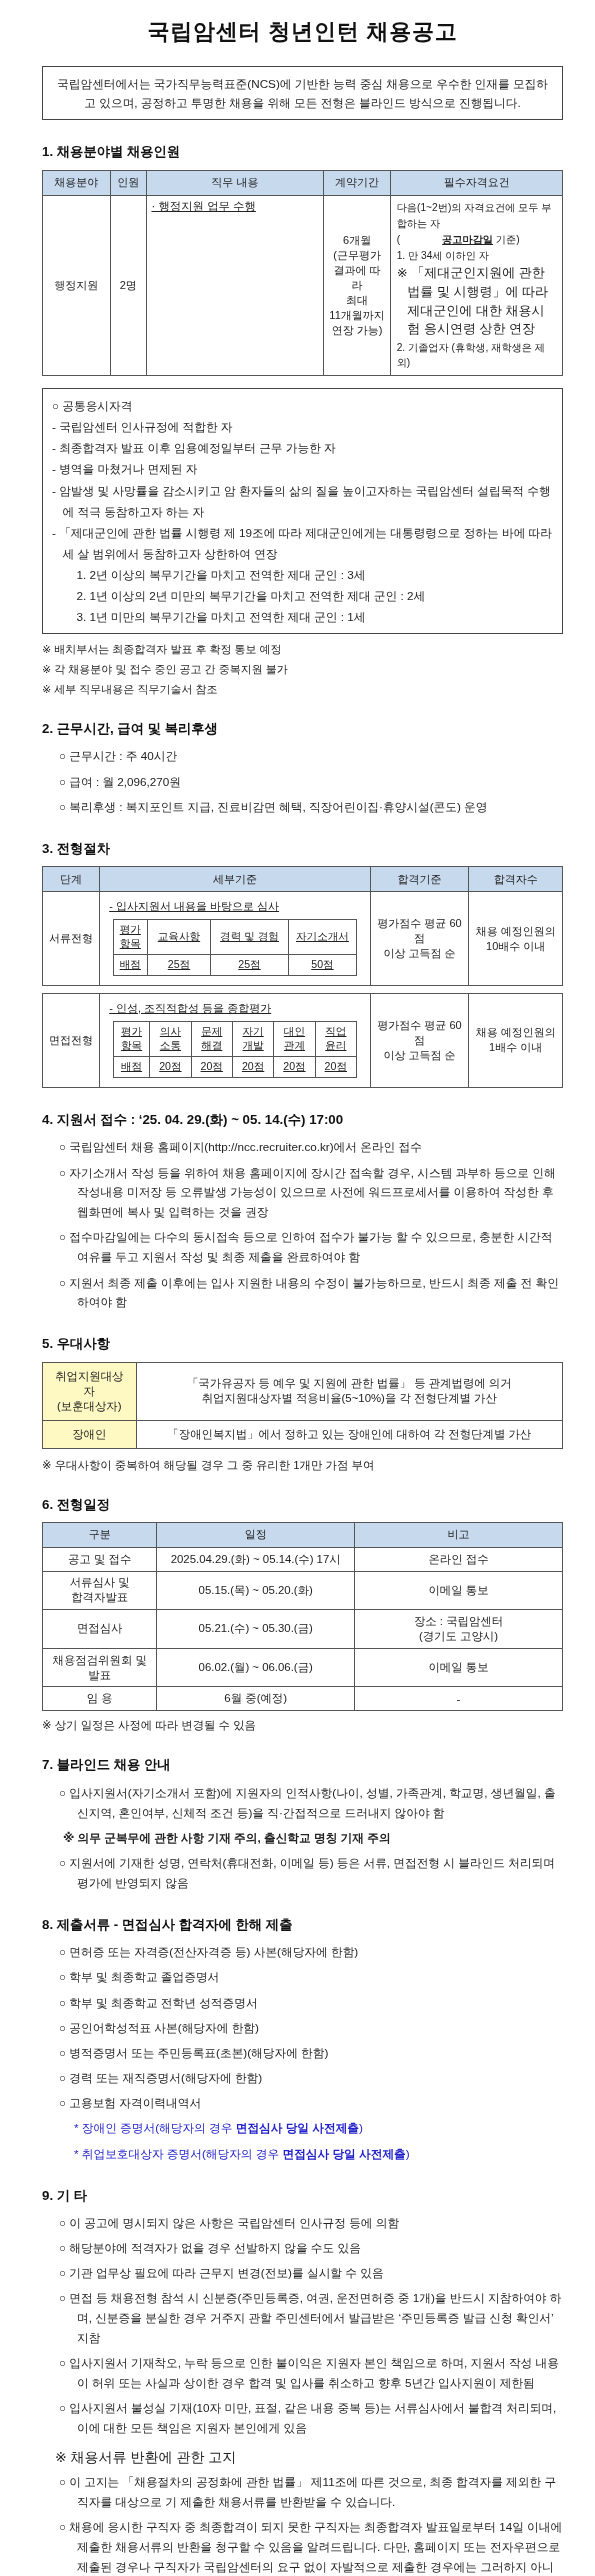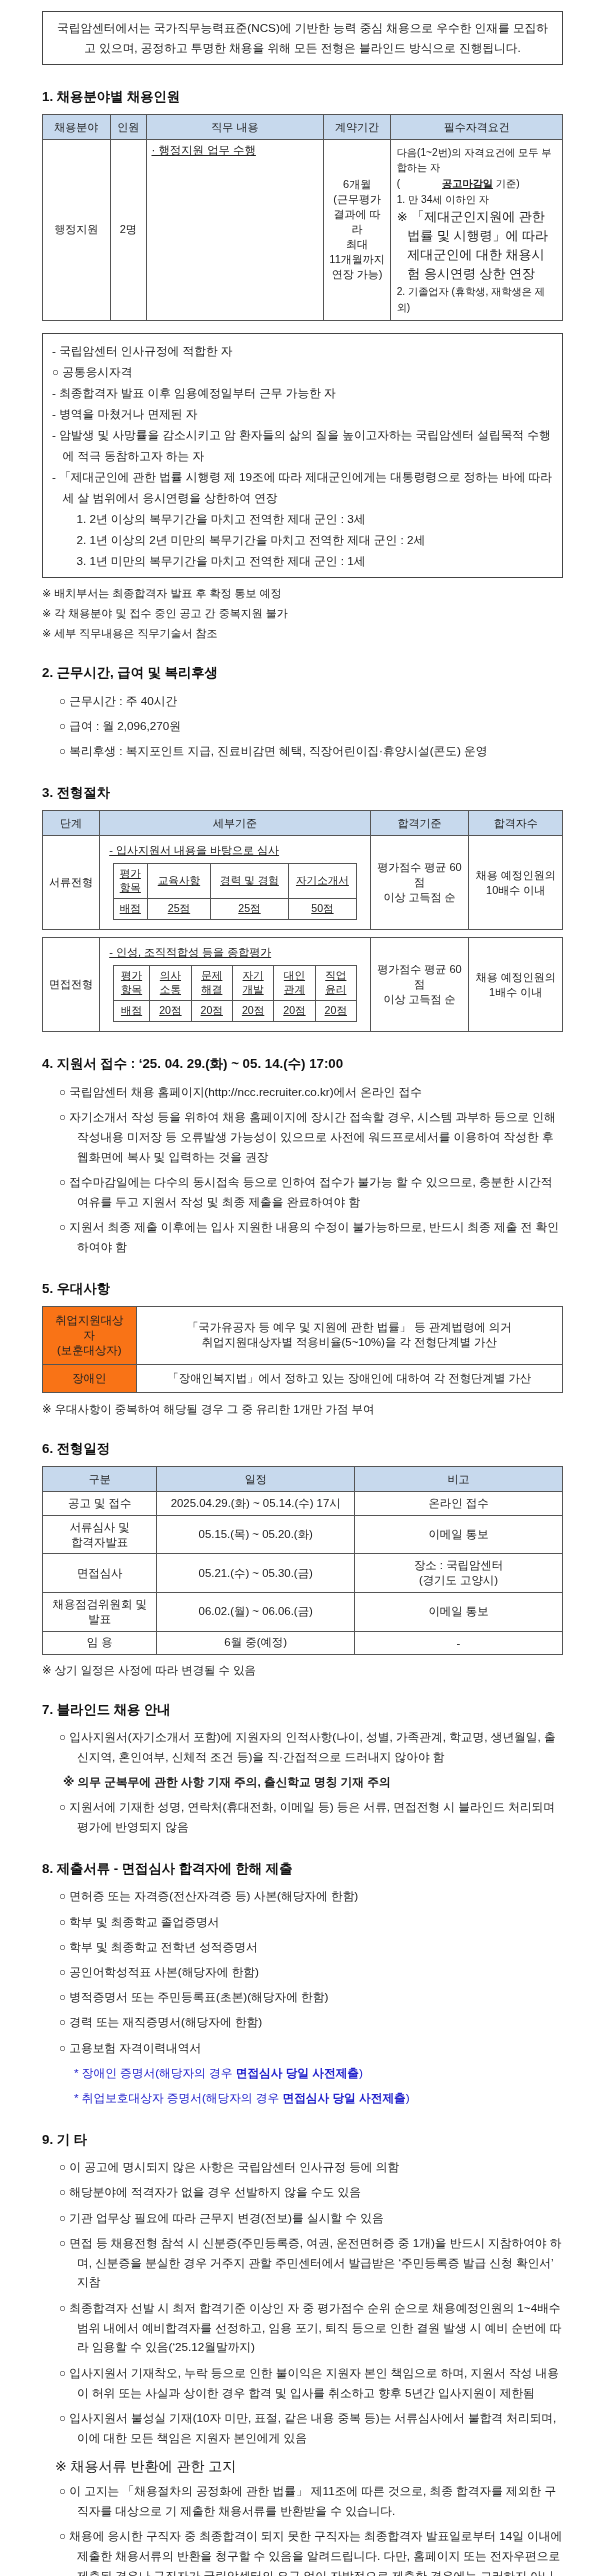--- a/index.html
+++ b/index.html
@@ -52,29 +52,30 @@
   .li.bold{font-weight:bold;}
   .blue{color:#2222cc;}
   .blue .bseg{font-weight:bold;margin-top:32px;}
 
   .inner-wrap{padding:1.5px 3px 4.5px 3px;}
   .inner-note{font-size:11px;margin:2.3px 0 5.3px 1.5px;}
   table.inner{border-collapse:collapse;width:96%;font-size:10.6px;table-layout:fixed;margin:0 auto 1.5px auto;border-radius:9px;}
   table.inner td{border:0.8px solid #555;text-align:center;padding:3px 1.5px;white-space:pre-line;}
   .mt8{margin-top:6.8px;}
 
-  .pref-label{background:#f97316;text-align:center;white-space:pre-line;font-size:11.4px;}
+  .pref-label{background:#fef9c3;text-align:center;white-space:pre-line;font-size:11.4px;}
   table.t5 td{padding:6px 7.6px;}
   table.t6 td{padding:3.8px 4.5px;white-space:pre-line;text-align:center;font-size:11.4px;}
 </style>
 </head>
 <body>
 
 <div class="page">
 
+  <h1 class="doc-title">국립암센터 청년인턴 채용공고</h1>
 
   <div class="intro-box">국립암센터에서는 국가직무능력표준(NCS)에 기반한 능력 중심 채용으로 우수한 인재를 모집하고 있으며, 공정하고 투명한 채용을 위해 모든 전형은 블라인드 방식으로 진행됩니다.</div>
 
   <div class="sec">
     <h2 class="sec-h">1. 채용분야별 채용인원</h2>
     <table class="tbl">
       <colgroup>
           <col style="width:13%">
           <col style="width:7%">
           <col style="width:34%">
@@ -104,26 +105,26 @@
           <div class="req-line"><span>(</span><span class="u">공고마감일</span><span> 기준)</span></div>
           <div class="req-line">1. 만 34세 이하인 자</div>
           <div class="req-line req-note">※ 「제대군인지원에 관한 법률 및 시행령」에 따라 제대군인에 대한 채용시험 응시연령 상한 연장</div>
           <div class="req-line">2. 기졸업자 (휴학생, 재학생은 제외)</div>
         </td>
       </tr>
     </tbody>
       </table>
 
     <div class="box">
+      <div class="box-line">○ 공통응시자격</div>
       <div class="box-line">- 국립암센터 인사규정에 적합한 자</div>
-      <div class="box-line">○ 공통응시자격</div>
       <div class="box-line">- 최종합격자 발표 이후 임용예정일부터 근무 가능한 자</div>
       <div class="box-line">- 병역을 마쳤거나 면제된 자</div>
       <div class="box-line">- 암발생 및 사망률을 감소시키고 암 환자들의 삶의 질을 높이고자하는 국립암센터 설립목적 수행에 적극 동참하고자 하는 자</div>
-      <div class="box-line">- 「제대군인에 관한 법률 시행령 제 19조에 따라 제대군인에게는 대통령령으로 정하는 바에 따라 세 살 범위에서 응시연령을 상한하여 연장</div>
+      <div class="box-line">- 「제대군인에 관한 법률 시행령 제 19조에 따라 제대군인에게는 대통령령으로 정하는 바에 따라 세 살 범위에서 동참하고자 상한하여 연장</div>
       <div class="box-line sub">1. 2년 이상의 복무기간을 마치고 전역한 제대 군인 : 3세</div>
       <div class="box-line sub">2. 1년 이상의 2년 미만의 복무기간을 마치고 전역한 제대 군인 : 2세</div>
       <div class="box-line sub">3. 1년 미만의 복무기간을 마치고 전역한 제대 군인 : 1세</div>
     </div>
 
     <div class="notes">
       <div class="note-line">※ 배치부서는 최종합격자 발표 후 확정 통보 예정</div>
       <div class="note-line">※ 각 채용분야 및 접수 중인 공고 간 중복지원 불가</div>
       <div class="note-line">※ 세부 직무내용은 직무기술서 참조</div>
     </div>
@@ -344,21 +345,20 @@
     <div class="li blue" style="padding-left:41px;text-indent:-9px;"><span>* 장애인 증명서(해당자의 경우 </span><span class="bseg">면접심사 당일 사전제출</span><span>)</span></div>
     <div class="li blue" style="padding-left:41px;text-indent:-9px;"><span>* 취업보호대상자 증명서(해당자의 경우 </span><span class="bseg">면접심사 당일 사전제출</span><span>)</span></div>
   </div>
 
   <div class="sec">
     <h2 class="sec-h">9. 기 타</h2>
     <div class="li">○ 이 공고에 명시되지 않은 사항은 국립암센터 인사규정 등에 의함</div>
     <div class="li">○ 해당분야에 적격자가 없을 경우 선발하지 않을 수도 있음</div>
     <div class="li">○ 기관 업무상 필요에 따라 근무지 변경(전보)를 실시할 수 있음</div>
     <div class="li">○ 면접 등 채용전형 참석 시 신분증(주민등록증, 여권, 운전면허증 중 1개)을 반드시 지참하여야 하며, 신분증을 분실한 경우 거주지 관할 주민센터에서 발급받은 ‘주민등록증 발급 신청 확인서’ 지참</div>
-    <div class="li">○ 최종합격자 선발 시 최저 합격기준 이상인 자 중 평가점수 순위 순으로 채용예정인원의 1~4배수 범위 내에서 예비합격자를 선정하고, 임용 포기, 퇴직 등으로 인한 결원 발생 시 예비 순번에 따라 임용할 수 있음(‘25.12월말까지)</div>
     <div class="li">○ 입사지원서 기재착오, 누락 등으로 인한 불이익은 지원자 본인 책임으로 하며, 지원서 작성 내용이 허위 또는 사실과 상이한 경우 합격 및 입사를 취소하고 향후 5년간 입사지원이 제한됨</div>
     <div class="li">○ 입사지원서 불성실 기재(10자 미만, 표절, 같은 내용 중복 등)는 서류심사에서 불합격 처리되며, 이에 대한 모든 책임은 지원자 본인에게 있음</div>
 
     <div class="note-line" style="font-size:14px;margin-top:10.6px;padding-left:26px;text-indent:-13px;">※ 채용서류 반환에 관한 고지</div>
     <div class="li">○ 이 고지는 「채용절차의 공정화에 관한 법률」 제11조에 따른 것으로, 최종 합격자를 제외한 구직자를 대상으로 기 제출한 채용서류를 반환받을 수 있습니다.</div>
     <div class="li">○ 채용에 응시한 구직자 중 최종합격이 되지 못한 구직자는 최종합격자 발표일로부터 14일 이내에 제출한 채용서류의 반환을 청구할 수 있음을 알려드립니다. 다만, 홈페이지 또는 전자우편으로 제출된 경우나 구직자가 국립암센터의 요구 없이 자발적으로 제출한 경우에는 그러하지 아니하며, 천재지변이나 그 밖에 당사에게 책임 없는 사유로 채용서류가 멸실된 경우에는 반환한 것으로 봅니다.</div>
 
   </div>
 
 </div>

